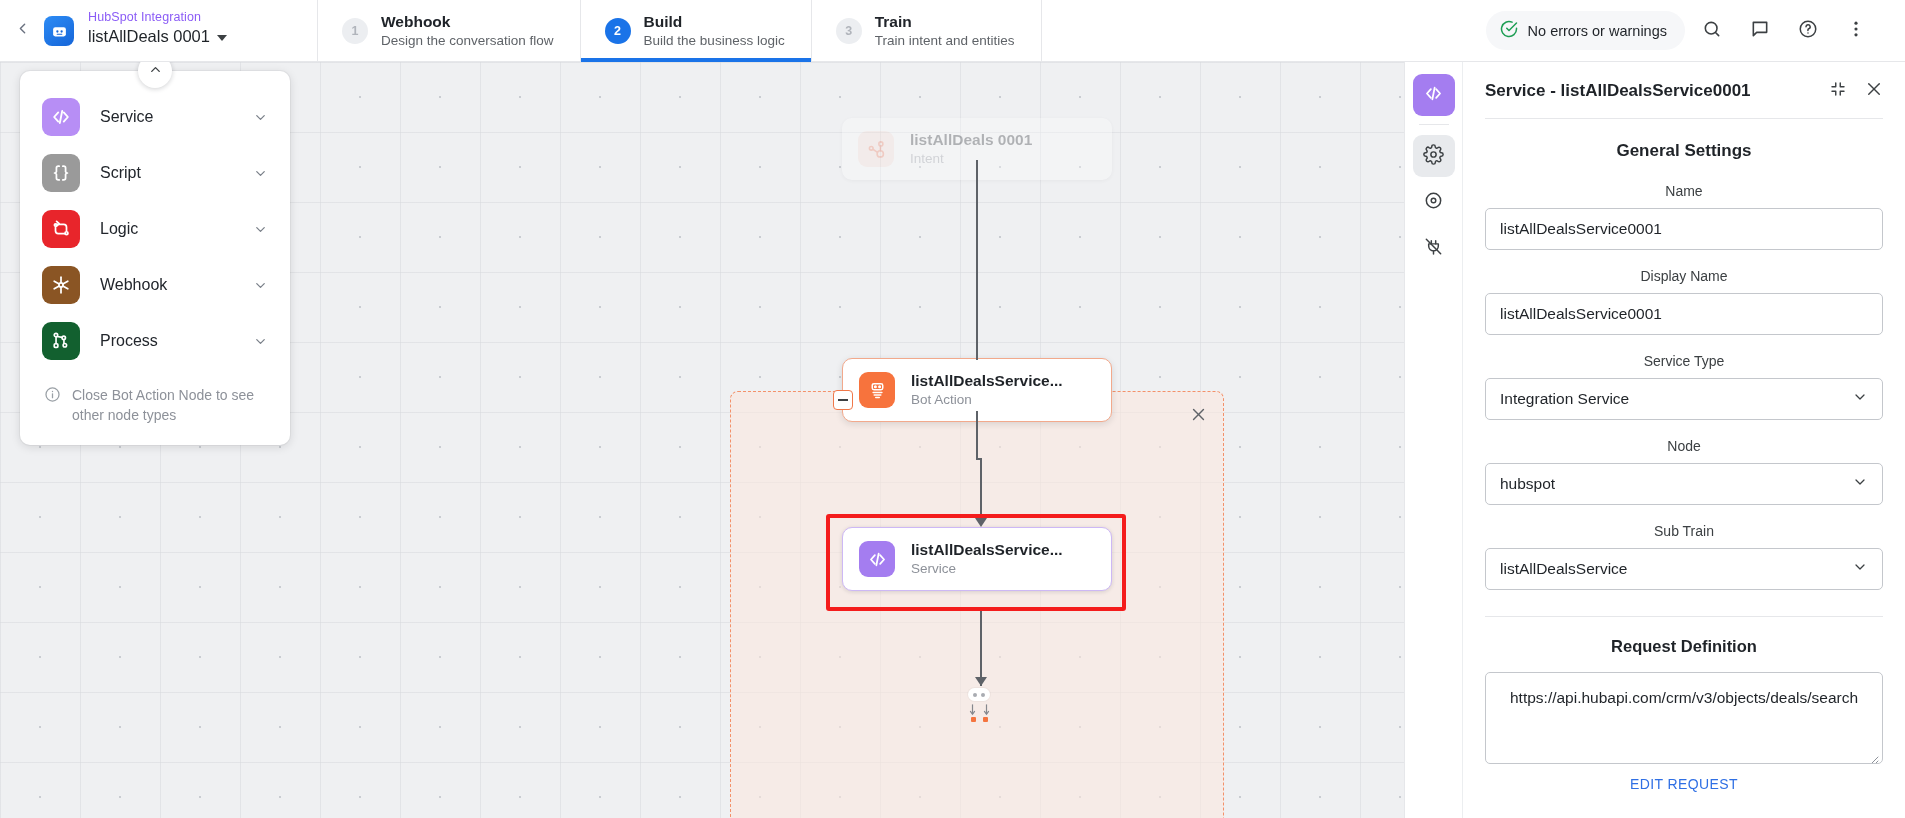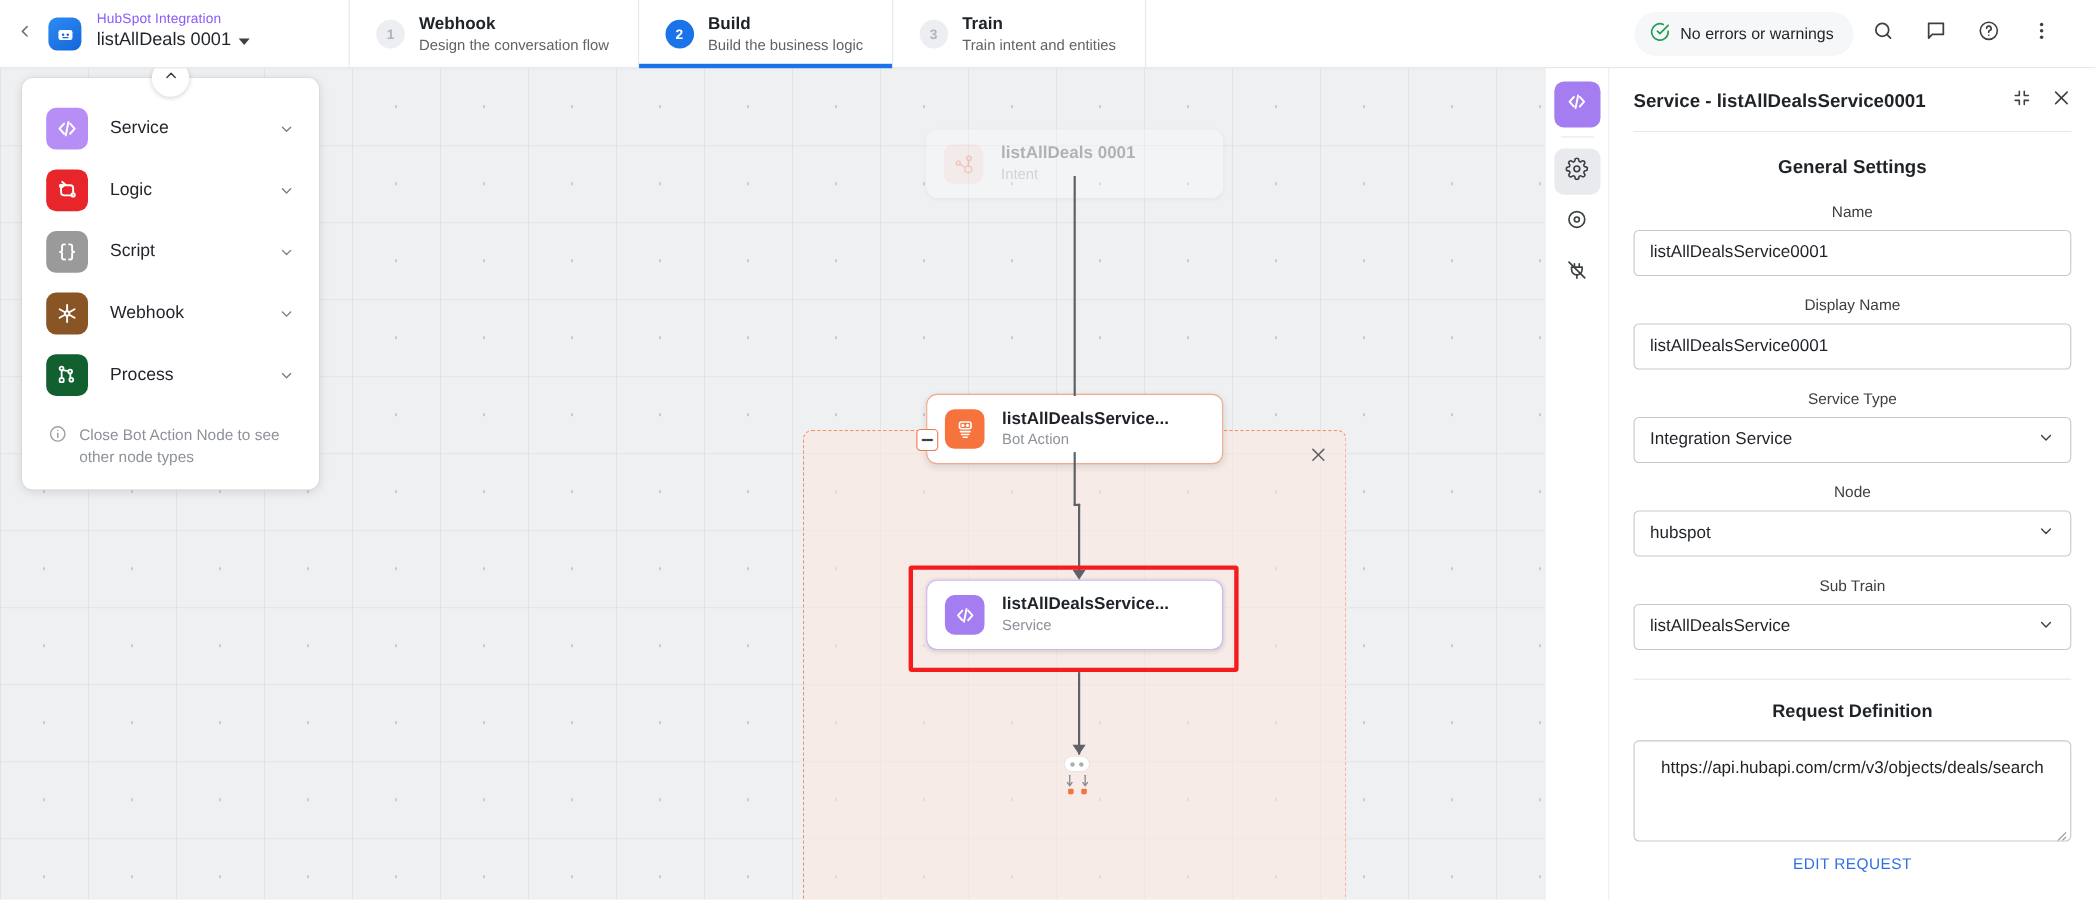--- a/index.html
+++ b/index.html
@@ -467,45 +467,45 @@
           </div>
           <div class="pal-label">Service</div>
           <div class="pal-chev">
             <svg viewBox="0 0 24 24" fill="none" stroke="currentColor" stroke-width="2" stroke-linecap="round" stroke-linejoin="round">
                 <polyline points="6 9 12 15 18 9"></polyline>
               </svg>
           </div>
         </div>
 
         <div class="pal-row">
+          <div class="pal-ico" style="background:#9a9a9a">
+            <svg viewBox="0 0 24 24" fill="none" stroke="#fff" stroke-width="1.9" stroke-linecap="round" stroke-linejoin="round">
+              <path d="M10 4.5H9a2 2 0 0 0-2 2v3a2 2 0 0 1-2 2.5 2 2 0 0 1 2 2.5v3a2 2 0 0 0 2 2h1"></path>
+              <path d="M14 4.5h1a2 2 0 0 1 2 2v3a2 2 0 0 0 2 2.5 2 2 0 0 0-2 2.5v3a2 2 0 0 1-2 2h-1"></path>
+              </svg>
+          </div>
+          <div class="pal-label">Script</div>
+          <div class="pal-chev">
+            <svg viewBox="0 0 24 24" fill="none" stroke="currentColor" stroke-width="2" stroke-linecap="round" stroke-linejoin="round">
+                <polyline points="6 9 12 15 18 9"></polyline>
+              </svg>
+          </div>
+        </div>
+
+        <div class="pal-row">
           <div class="pal-ico" style="background:#e8252b">
             <svg viewBox="0 0 24 24" fill="none" stroke="#fff" stroke-width="1.9" stroke-linecap="round" stroke-linejoin="round">
               <path d="M7 7h8a3 3 0 0 1 3 3v4"></path>
                 <polyline points="15.2 4.6 18 7.2 15.2 9.8" transform="translate(-8,-1)"></polyline>
               <path d="M17 17H9a3 3 0 0 1-3-3v-4"></path>
                 <circle cx="18" cy="16.6" r="1.6"></circle>
                 <circle cx="6" cy="7.6" r="1.2"></circle>
               </svg>
           </div>
           <div class="pal-label">Logic</div>
-          <div class="pal-chev">
-            <svg viewBox="0 0 24 24" fill="none" stroke="currentColor" stroke-width="2" stroke-linecap="round" stroke-linejoin="round">
-                <polyline points="6 9 12 15 18 9"></polyline>
-              </svg>
-          </div>
-        </div>
-
-        <div class="pal-row">
-          <div class="pal-ico" style="background:#9a9a9a">
-            <svg viewBox="0 0 24 24" fill="none" stroke="#fff" stroke-width="1.9" stroke-linecap="round" stroke-linejoin="round">
-              <path d="M10 4.5H9a2 2 0 0 0-2 2v3a2 2 0 0 1-2 2.5 2 2 0 0 1 2 2.5v3a2 2 0 0 0 2 2h1"></path>
-              <path d="M14 4.5h1a2 2 0 0 1 2 2v3a2 2 0 0 0 2 2.5 2 2 0 0 0-2 2.5v3a2 2 0 0 1-2 2h-1"></path>
-              </svg>
-          </div>
-          <div class="pal-label">Script</div>
           <div class="pal-chev">
             <svg viewBox="0 0 24 24" fill="none" stroke="currentColor" stroke-width="2" stroke-linecap="round" stroke-linejoin="round">
                 <polyline points="6 9 12 15 18 9"></polyline>
               </svg>
           </div>
         </div>
 
         <div class="pal-row">
           <div class="pal-ico" style="background:#8a5524">
             <svg viewBox="0 0 24 24" fill="none" stroke="#fff" stroke-width="1.9" stroke-linecap="round">

